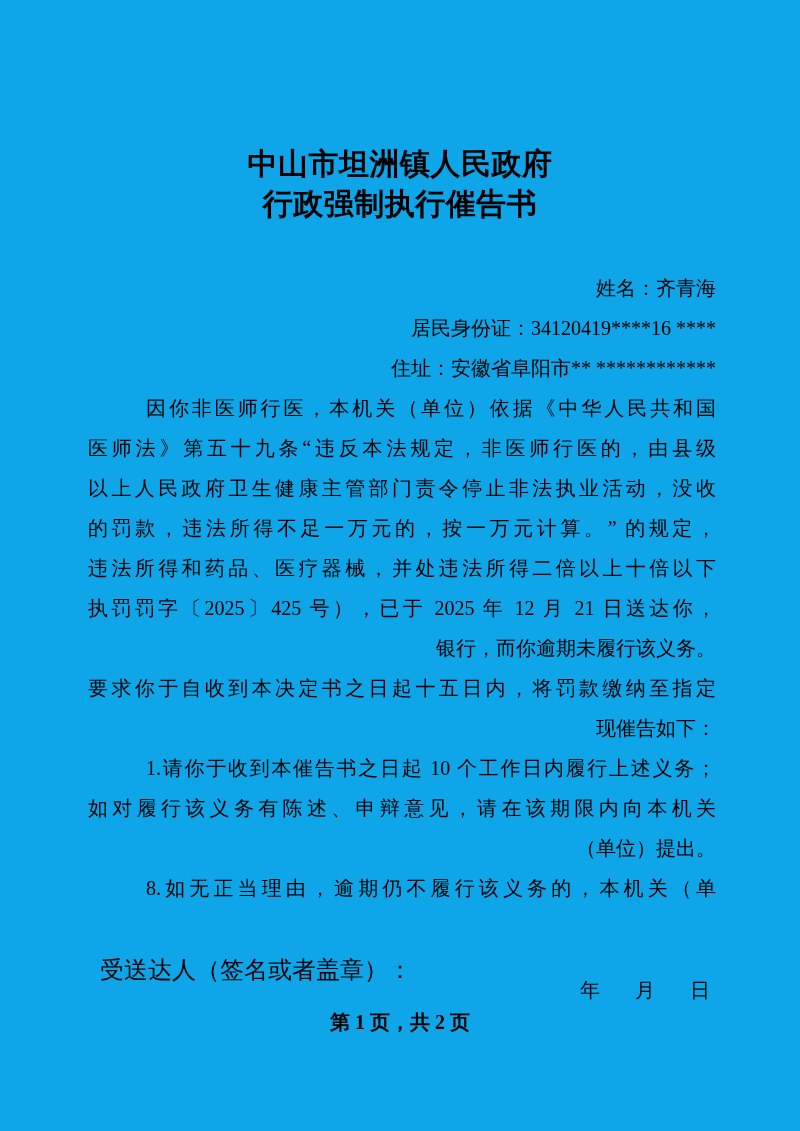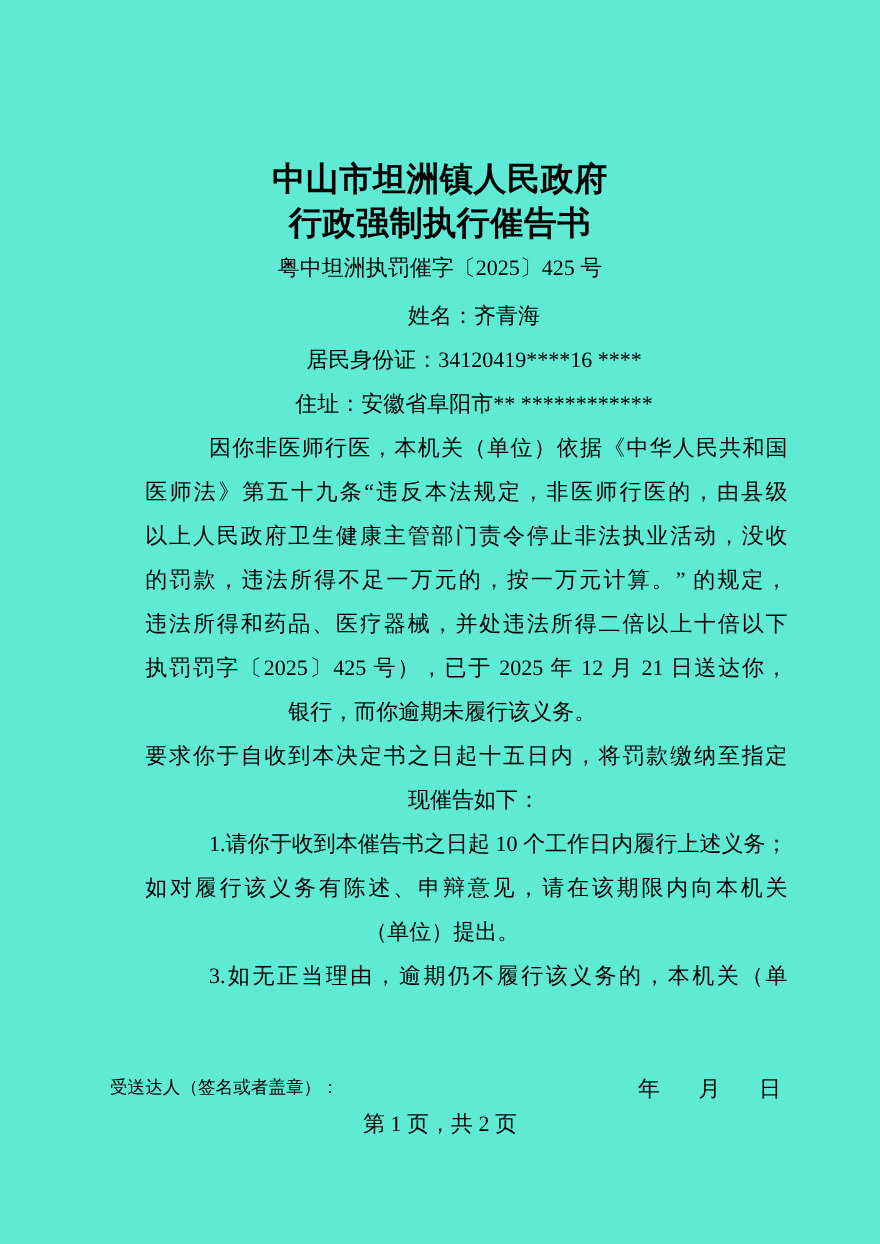--- a/index.html
+++ b/index.html
@@ -7,21 +7,21 @@
   body {
     background: #ffffff;
     color: #000000;
     font-family: "Liberation Serif", "DejaVu Serif", serif;
     position: relative;
     overflow: hidden;
   }
   .page {
     position: absolute;
     inset: 0;
-    background: #5eead4;
+    background: #0ea5e9;
   }
   .header {
     position: absolute;
     top: 144px;
     left: 0;
     width: 800px;
     text-align: center;
   }
   .title-line {
     font-size: 30px;
@@ -37,84 +37,83 @@
   .body-text {
     position: absolute;
     top: 268px;
     left: 88px;
     width: 628px;
     font-size: 20px;
   }
   .line {
     height: 40px;
     line-height: 40px;
-    text-align: center;
+    text-align: right;
     overflow: hidden;
   }
   .line.indent { padding-left: 58px; }
   .line.stretch {
     text-align: justify;
     text-align-last: justify;
-    margin-left: 44px;
   }
   .sig-row {
     position: absolute;
-    top: 970px;
+    top: 950px;
     left: 100px;
-    font-size: 16px;
+    font-size: 24px;
     line-height: 40px;
   }
   .date-row {
     position: absolute;
     top: 970px;
     left: 580px;
     width: 130px;
     display: flex;
     justify-content: space-between;
     font-size: 20px;
     line-height: 40px;
   }
   .page-row {
     position: absolute;
     top: 1002px;
     left: 0;
     width: 800px;
     text-align: center;
     font-size: 20px;
     line-height: 40px;
+    font-weight: bold;
   }
 </style>
 </head>
 <body>
 
 <div class="page">
 
   <div class="header">
     <div class="title-line">中山市坦洲镇人民政府</div>
     <div class="title-line">行政强制执行催告书</div>
-    <div class="doc-number">粤中坦洲执罚催字〔2025〕425 号</div>
   </div>
 
   <div class="body-text">
       <div class="line indent">姓名：齐青海</div>
       <div class="line indent">居民身份证：34120419****16 ****</div>
       <div class="line indent">住址：安徽省阜阳市** ************</div>
       <div class="line indent stretch">因你非医师行医，本机关（单位）依据《中华人民共和国</div>
       <div class="line stretch">医师法》第五十九条“违反本法规定，非医师行医的，由县级</div>
       <div class="line stretch">以上人民政府卫生健康主管部门责令停止非法执业活动，没收</div>
       <div class="line stretch">的罚款，违法所得不足一万元的，按一万元计算。” 的规定，</div>
       <div class="line stretch">违法所得和药品、医疗器械，并处违法所得二倍以上十倍以下</div>
       <div class="line stretch">执罚罚字〔2025〕425 号），已于 2025 年 12 月 21 日送达你，</div>
       <div class="line">银行，而你逾期未履行该义务。</div>
       <div class="line stretch">要求你于自收到本决定书之日起十五日内，将罚款缴纳至指定</div>
       <div class="line indent">现催告如下：</div>
       <div class="line indent stretch">1.请你于收到本催告书之日起 10 个工作日内履行上述义务；</div>
       <div class="line stretch">如对履行该义务有陈述、申辩意见，请在该期限内向本机关</div>
       <div class="line">（单位）提出。</div>
-      <div class="line indent stretch">3.如无正当理由，逾期仍不履行该义务的，本机关（单</div>
+      <div class="line indent stretch">8.如无正当理由，逾期仍不履行该义务的，本机关（单</div>
     </div>
 
   <div class="sig-row">受送达人（签名或者盖章）：</div>
 
   <div class="date-row">
     <span>年</span>
     <span>月</span>
     <span>日</span>
   </div>
 

